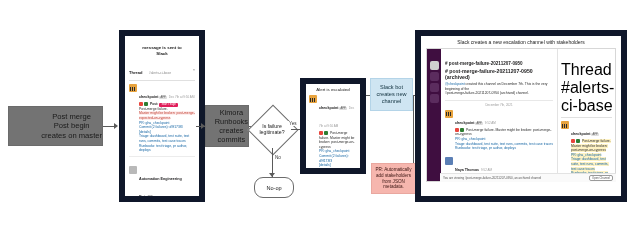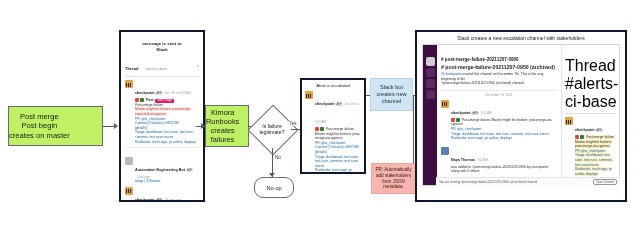--- a/index.html
+++ b/index.html
@@ -10,22 +10,22 @@
     overflow:hidden;
     position:relative;
   }
   .canvas{position:absolute;inset:0;}
 
   
   .box{
     position:absolute;
     box-sizing:border-box;
     border:1px solid #6b6b6b;
-    background:#bef264;
-    display:flex;align-items:center;justify-content:flex-start;
+    background:#737373;
+    display:flex;align-items:center;justify-content:flex-end;
     text-align:center;
     color:#1a1a1a;
     line-height:1.25;
   }
   .box span{display:block;}
 
   #post-merge-box{
     left:8px;top:106px;width:95px;height:40px;
     font-size:7.6px;
   }
@@ -90,21 +90,21 @@
     border-top:4px solid #5a5a5a;border-bottom:0;
   }
   .edge-label{
     position:absolute;font-size:4.6px;color:#333;background:#fff;
     padding:0 1px;
   }
 
   
   .shot{
     position:absolute;box-sizing:border-box;
-    background:#ffffff;border:2px solid #0f172a;
+    background:#ffffff;border:6px solid #0f172a;
     overflow:hidden;
   }
   .shot-title{
     position:absolute;left:0;right:0;top:3px;
     text-align:center;font-size:5px;color:#222;
   }
 
   
   #left-shot{left:119px;top:30px;width:86px;height:172px;padding:3px 4px;}
   #left-shot .hdr{
@@ -242,21 +242,21 @@
 
   <div class="ln h" style="left:205px;top:126px;width:0px;"></div>
   <div class="ln h" style="left:196px;top:126px;width:9px;"></div>
   <div class="arrow" style="left:201px;top:123px;"></div>
 
   <div class="box" id="triage-box">
     <div>
       <span>Kimora</span>
       <span>Runbooks</span>
       <span>creates</span>
-      <span>failures</span>
+      <span>commits</span>
     </div>
   </div>
 
   <div class="ln h" style="left:249px;top:126px;width:8px;"></div>
   <div class="arrow" style="left:254px;top:123px;"></div>
 
   <div id="decision">
     <div class="dia"></div>
     <div class="dlabel">Is failure legitimate?</div>
   </div>

